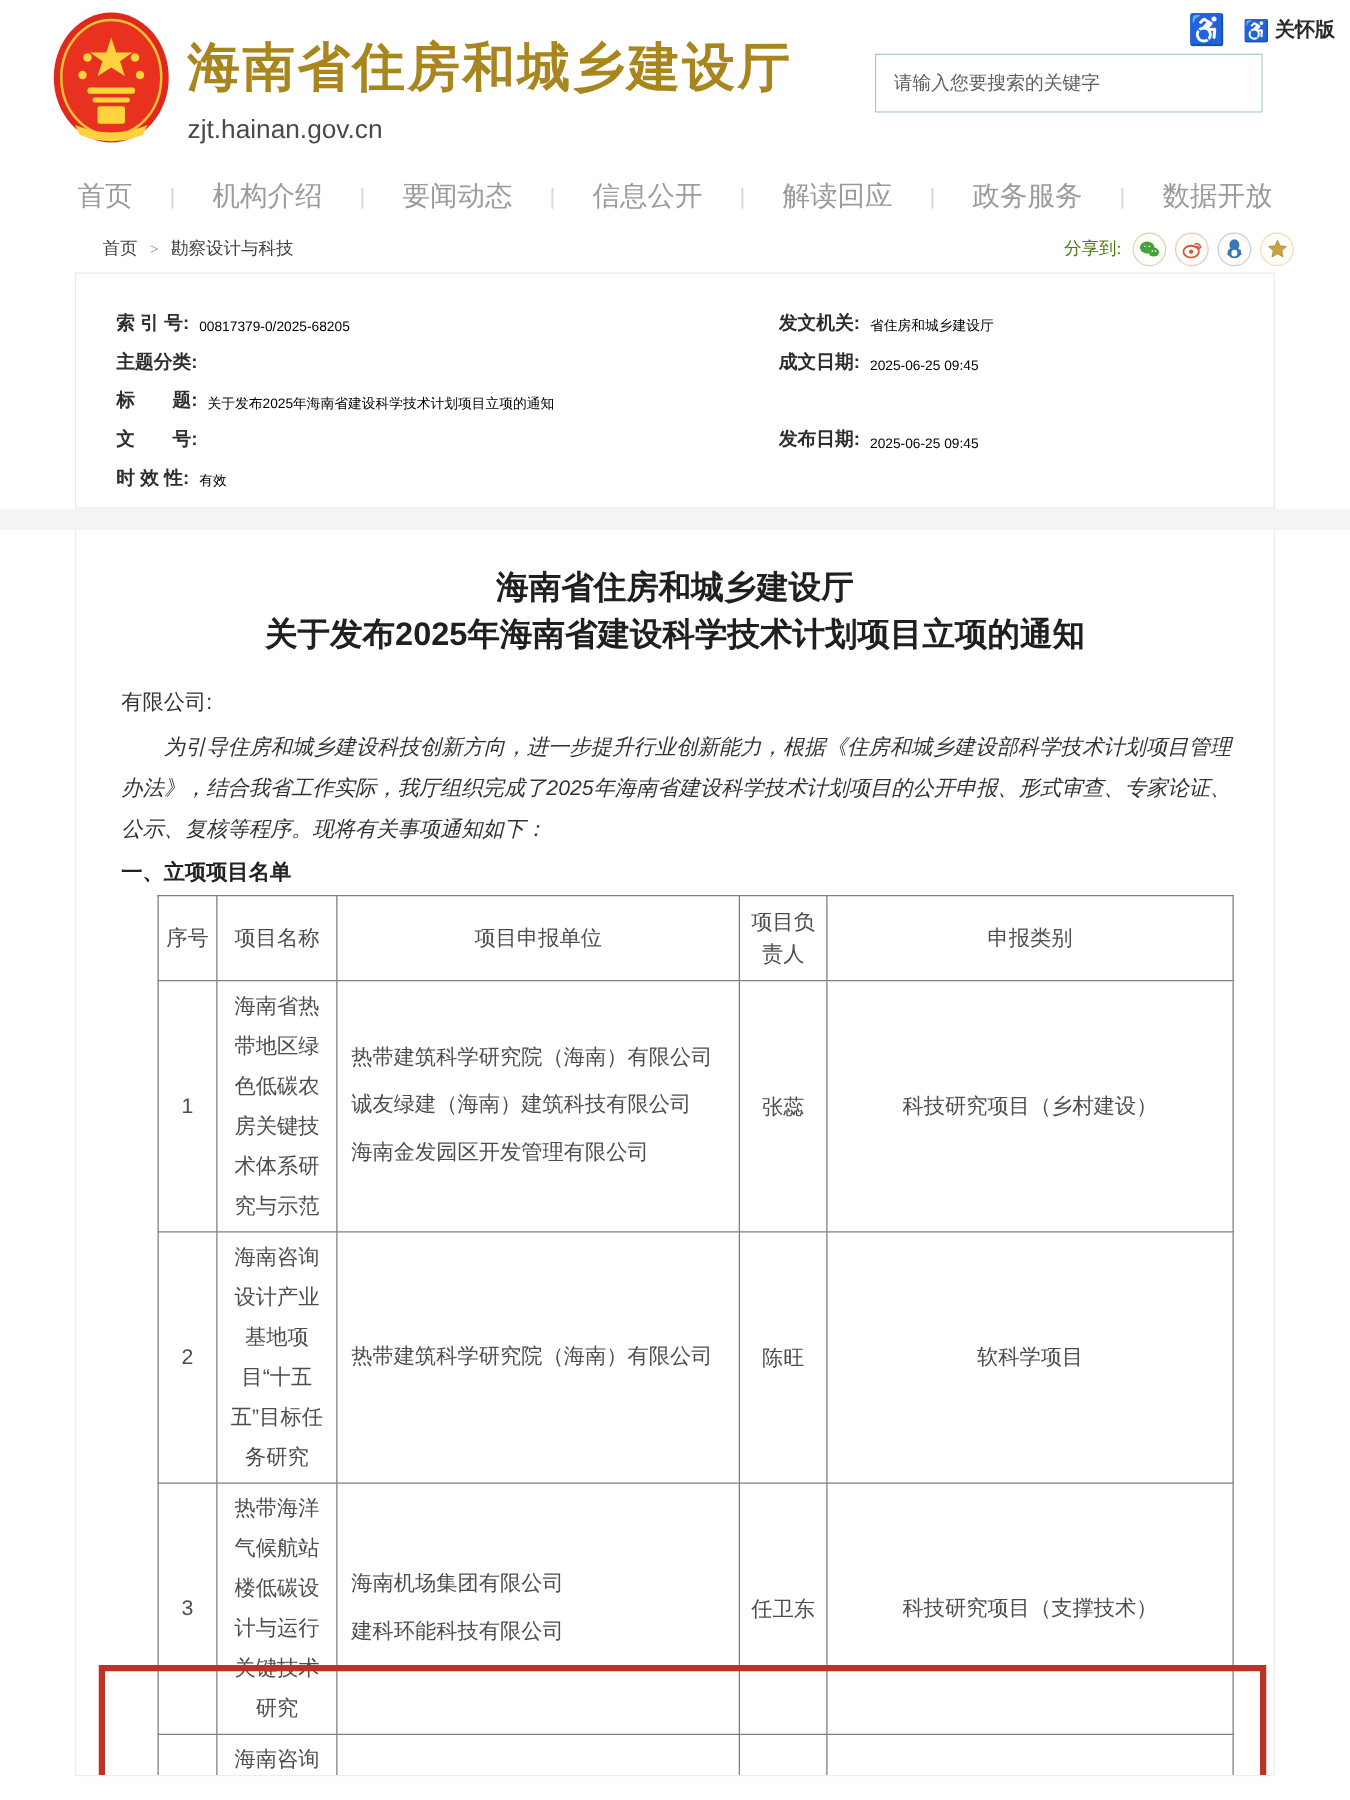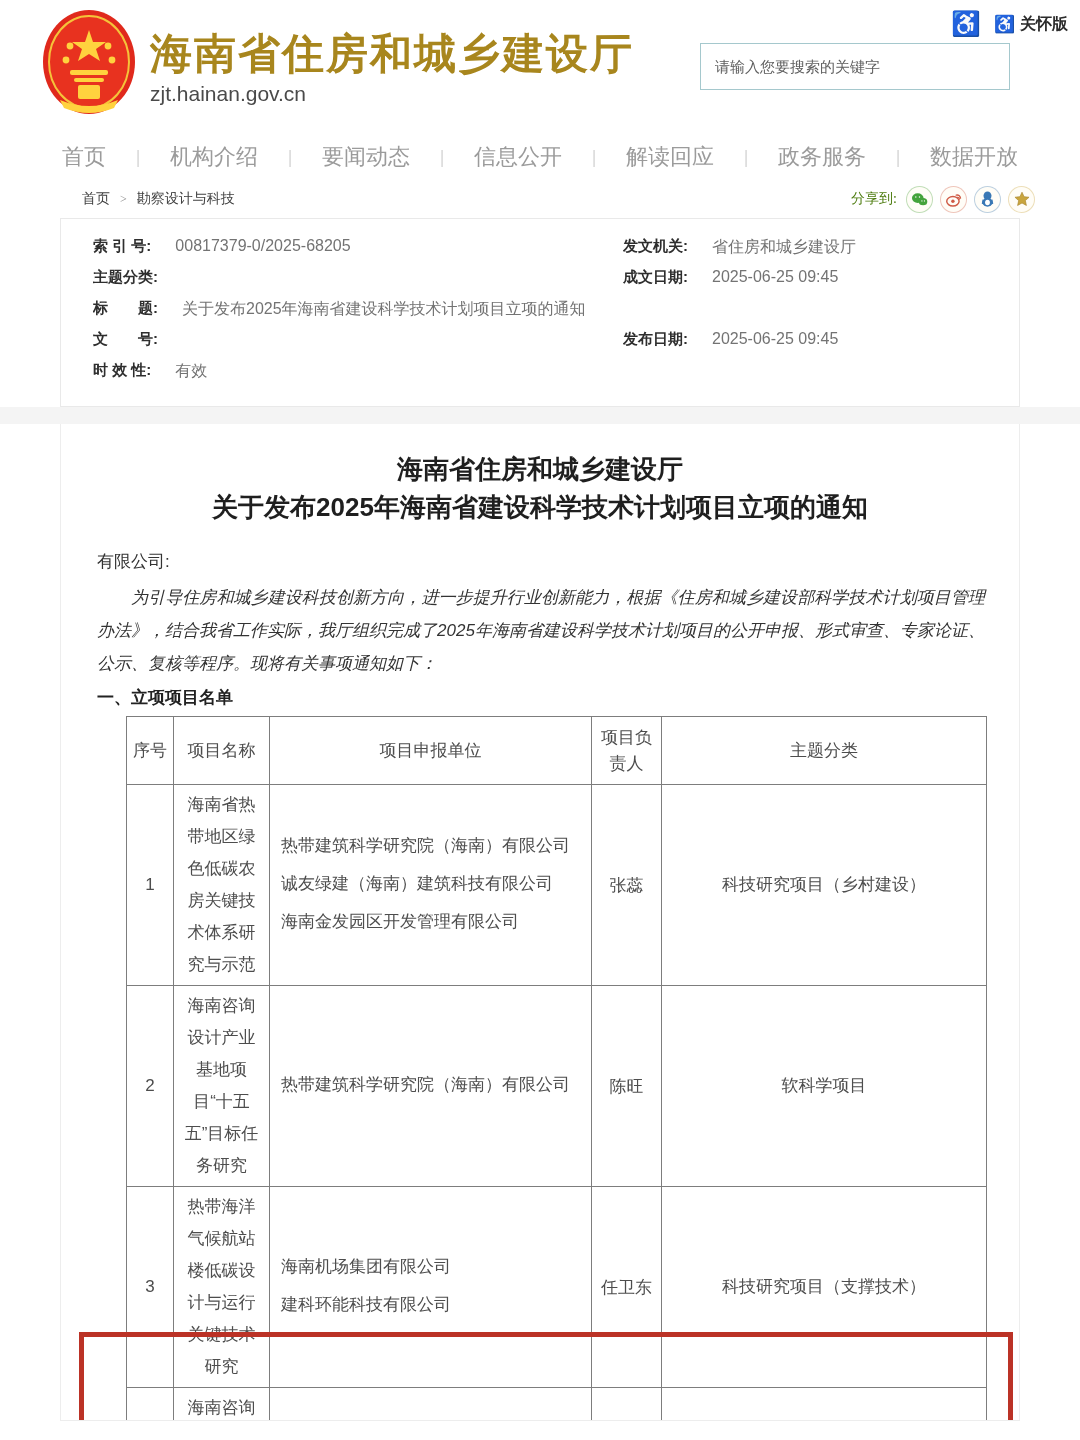--- a/index.html
+++ b/index.html
@@ -5,21 +5,21 @@
   * { margin:0; padding:0; box-sizing:border-box; }
   html,body { background:#ffffff; }
   body { font-family:"Liberation Sans", sans-serif; }
   .page { position:relative; width:1080px; height:1440px; margin:0 auto; background:#fff; overflow:hidden; }
 
   
   .site-header { position:relative; height:132px; }
   .logo-wrap { position:absolute; left:40px; top:8px; width:98px; height:112px; }
   .title-block { position:absolute; left:150px; top:26px; }
   .site-title { font-size:42px; font-weight:bold; color:#a8861d; letter-spacing:2px; }
-  .site-url { font-size:21px; color:#4a4a4a; }
+  .site-url { margin-top:10px; font-size:21px; color:#4a4a4a; }
   .access-bar { position:absolute; top:10px; right:12px; display:flex; align-items:center; gap:14px; }
   .a11y-glyph { font-size:24px; color:#2e79cf; }
   .care-wrap { display:flex; align-items:center; gap:4px; font-size:16px; color:#2b2b2b; font-weight:bold; }
   .care-glyph { font-size:17px; color:#2b2b2b; }
   .search-box { position:absolute; top:43px; right:70px; width:310px; height:47px; border:1px solid #a5c8cd; background:#fdba74; }
   .search-box input { width:100%; height:100%; border:none; outline:none; padding:0 14px; font-size:15px; color:#444; font-family:"Liberation Sans",sans-serif; }
   .search-box input::placeholder { color:#5f5f5f; }
 
   
   .main-nav { display:flex; align-items:center; justify-content:space-between; padding:0 62px; height:46px; margin-top:2px; }
@@ -31,23 +31,23 @@
   .crumbs { font-family:"Liberation Serif", serif; font-size:14px; color:#3f3f3f; display:flex; gap:10px; align-items:center; }
   .crumb-sep { color:#888; font-size:12px; }
   .share-box { display:flex; align-items:center; gap:7px; }
   .share-label { font-family:"Liberation Serif", serif; font-size:14px; color:#4d7c0f; margin-right:2px; }
   .share-ic { width:27px; height:27px; border-radius:50%; border:1px solid #d9d2b4; display:flex; align-items:center; justify-content:center; background:#fffdf7; cursor:pointer; }
   .share-ic svg { display:block; }
 
   
   .meta-box { width:960px; margin:0 auto; border:1px solid #e9e9e9; background:#fff; padding:18px 30px 14px 32px; }
   .meta-grid { display:grid; grid-template-columns:530px 1fr; row-gap:0; }
-  .meta-cell { display:flex; align-items:flex-start; height:31px; overflow:hidden;gap:16px; }
+  .meta-cell { display:flex; align-items:flex-end; height:31px; overflow:hidden; }
   .meta-label { font-size:15px; font-weight:bold; color:#2e2e2e; white-space:pre; }
-  .meta-value { font-size:16px; color:#737373; margin-left:8px; white-space:nowrap; }
+  .meta-value { font-size:11px; color:#000000; margin-left:8px; white-space:nowrap; }
 
   .gray-gap { height:17px; background:#f4f4f4; }
 
   
   .content-box { width:960px; margin:0 auto; border:1px solid #ededed; border-top:none; background:#fff; padding-top:26px; height:997px; overflow:hidden; }
   .doc-title { text-align:center; font-size:26px; font-weight:bold; color:#1f1f1f; line-height:38px; }
   .salutation { margin:24px 0 0 36px; font-size:17px; color:#333; }
   .doc-para { margin:8px 34px 0 36px; font-size:17px; color:#333; line-height:33px; text-indent:2em; text-align:justify;font-style:italic; }
   .sec-head { margin:6px 0 0 36px; font-size:17px; font-weight:bold; color:#222; line-height:24px; }
 
@@ -218,21 +218,21 @@
             <col style="width:322px">
             <col style="width:70px">
             <col style="width:325px">
         </colgroup>
         <thead>
             <tr id="proj-head">
               <th>序号</th>
               <th>项目名称</th>
               <th>项目申报单位</th>
               <th>项目负责人</th>
-              <th>主题分类</th>
+              <th>申报类别</th>
             </tr>
           </thead>
         <tbody id="proj-body">
             <tr style="height: 186px;">
               <td class="td-no">1</td>
               <td class="td-name">海南省热带地区绿色低碳农房关键技术体系研究与示范</td>
               <td class="td-unit">
                 <div>热带建筑科学研究院（海南）有限公司</div>
                 <div>诚友绿建（海南）建筑科技有限公司</div>
                 <div>海南金发园区开发管理有限公司</div>

